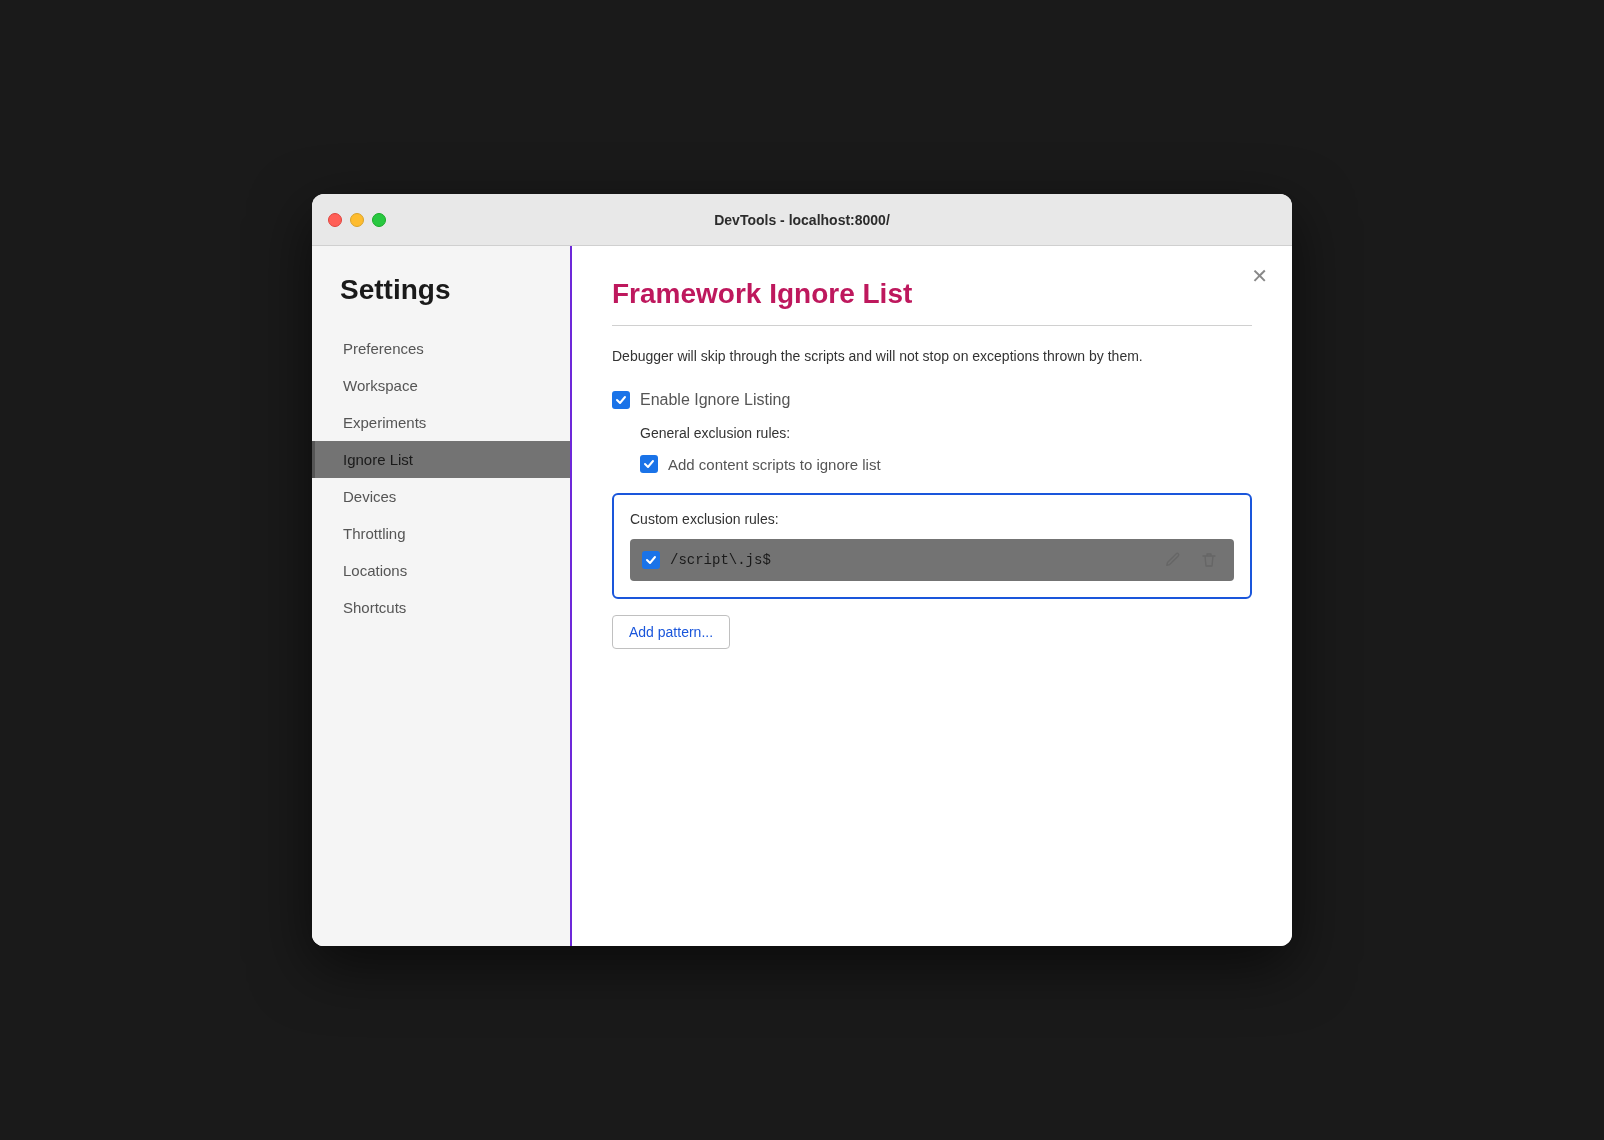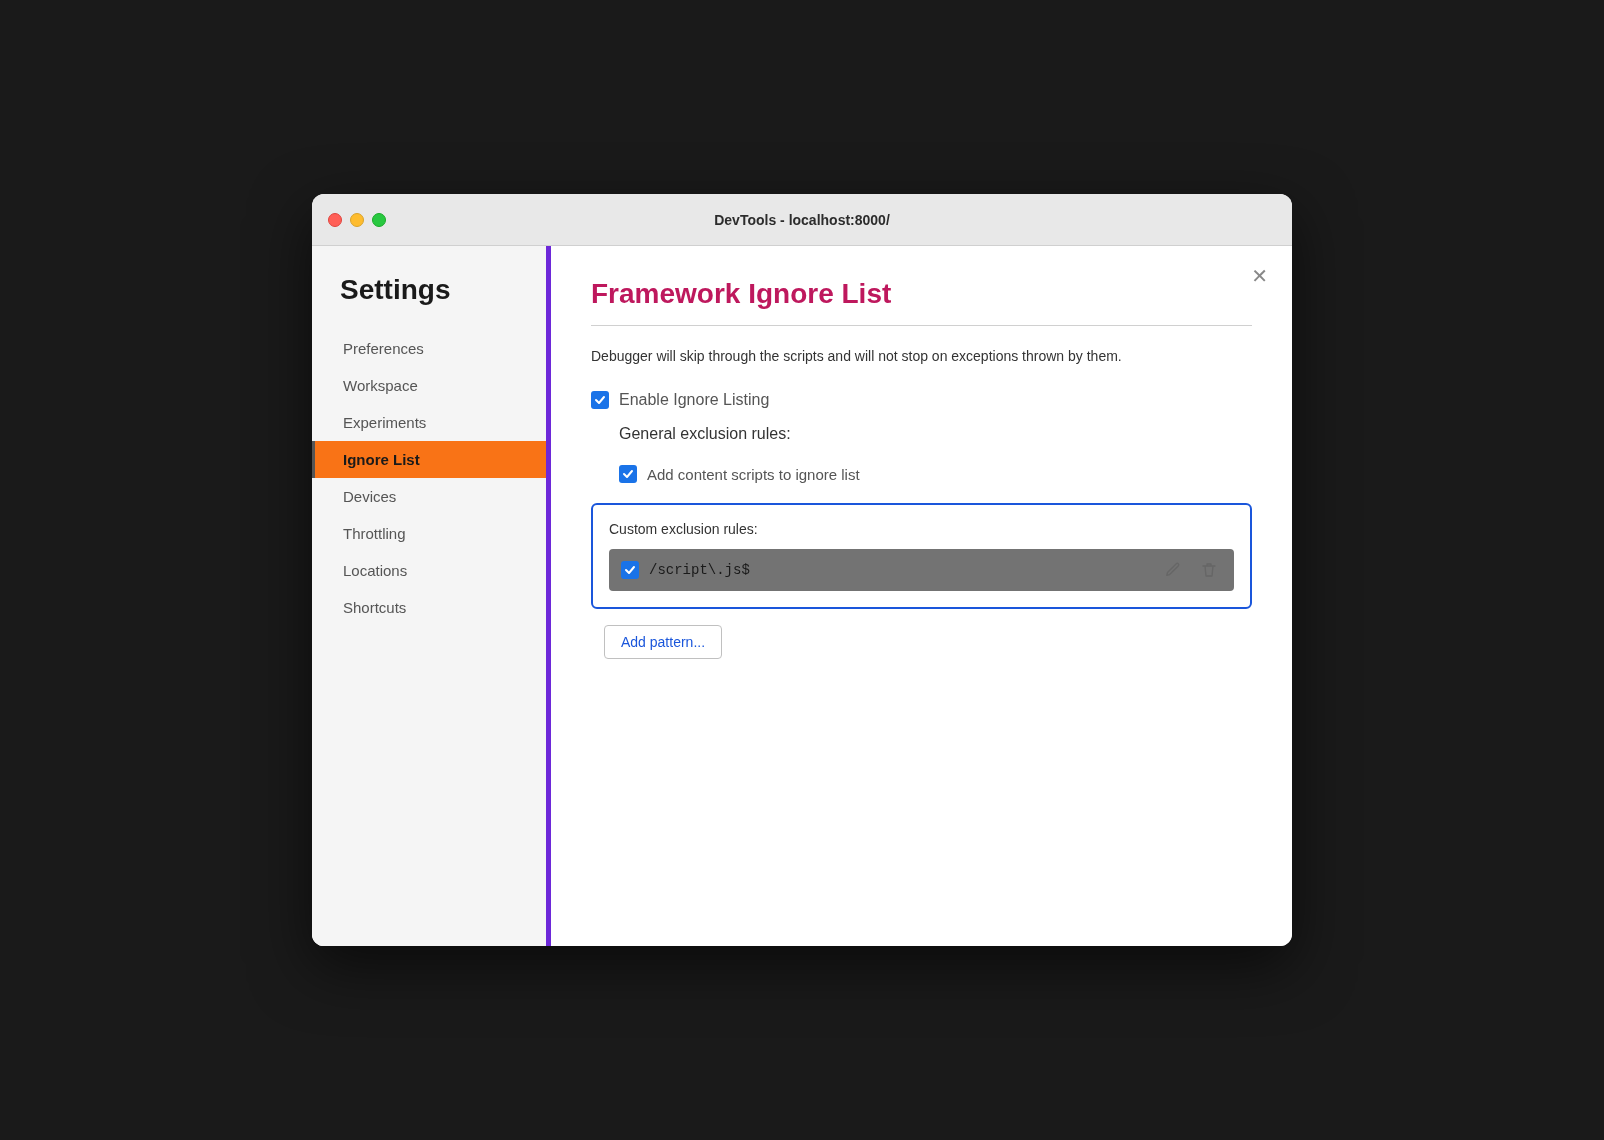--- a/index.html
+++ b/index.html
@@ -57,46 +57,46 @@
       color: #2c2c2c;
     }
 
     .window-body {
       display: flex;
       background: #ffffff;
       min-height: 700px;
     }
 
     .sidebar {
-      width: 239px;
+      width: 260px;
       background: #f5f5f5;
-      border-right: 5px solid #6d28d9;
+      border-right: 2px solid #6d28d9;
       padding: 28px 0 12px 0;
       flex-shrink: 0;
     }
 
     .sidebar-heading {
       font-size: 28px;
       font-weight: 700;
       color: #1a1a1a;
       padding: 0 28px 24px 28px;
     }
 
     .sidebar-item {
       padding: 10px 28px;
       font-size: 15px;
       color: #555;
       cursor: pointer;
       border-left: 3px solid transparent;
     }
 
     .sidebar-item.active {
-      background: #f97316;
+      background: #737373;
       color: #1a1a1a;
-      font-weight: 700;
+      font-weight: 400;
       border-left: 3px solid #555;
     }
 
     .content {
       flex: 1;
       padding: 32px 40px;
       position: relative;
       overflow-y: auto;
     }
 
@@ -161,23 +161,23 @@
       font-size: 15px;
       color: #555;
     }
 
     .enable-ignore-label {
       font-size: 16px;
       color: #555;
     }
 
     .section-label {
-      font-size: 16px;
+      font-size: 14px;
       color: #333;
-      margin-bottom: 22px;
+      margin-bottom: 14px;
       margin-top: 8px;
     }
 
     .exclusion-section {
       margin-left: 28px;
     }
 
     .custom-exclusion-box {
       border: 2.5px solid #1a56db;
       border-radius: 6px;
@@ -228,21 +228,20 @@
 
     .add-pattern-btn {
       background: #fff;
       border: 1px solid #c0c0c0;
       border-radius: 4px;
       padding: 8px 16px;
       font-size: 14px;
       color: #1a56db;
       cursor: pointer;
       font-weight: 500;
-      margin-left: 13px;
     }
   </style>
 </head>
 <body>
 
 <div class="window">
 
   <div class="titlebar">
     <div class="traffic-lights">
       <div class="traffic-light close"></div>

